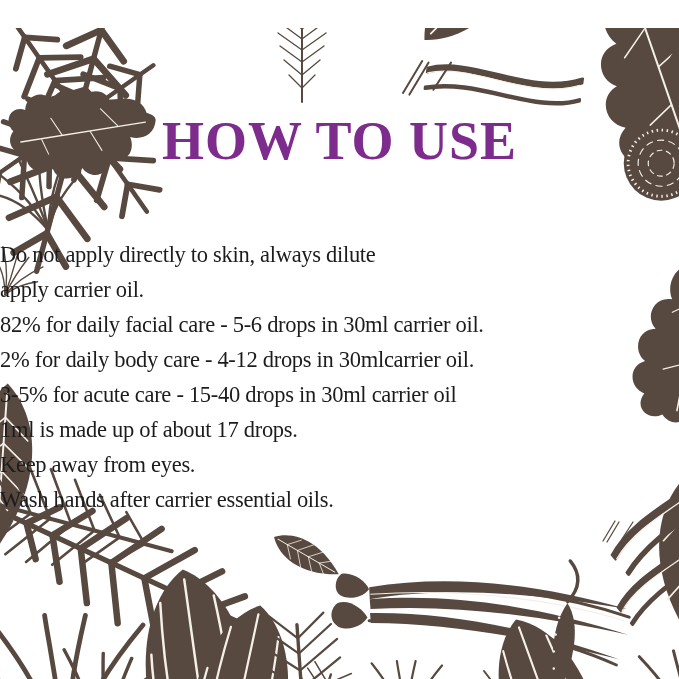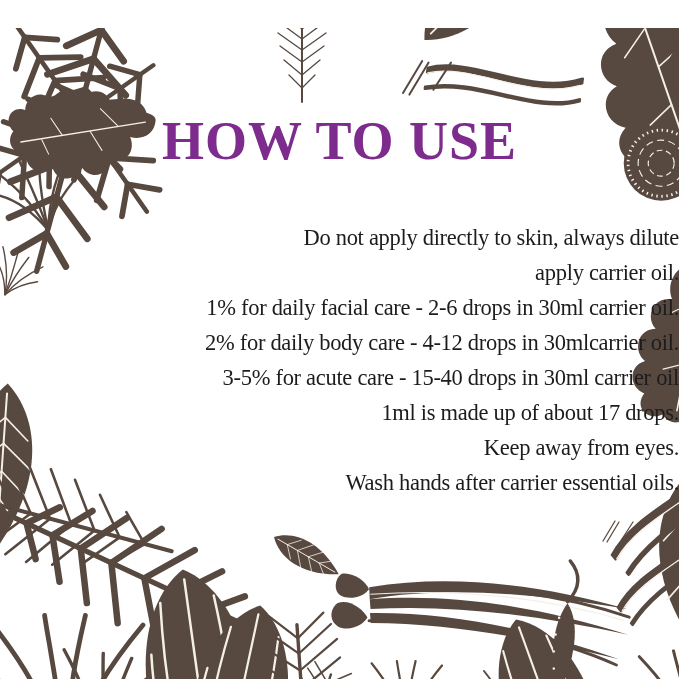--- a/index.html
+++ b/index.html
@@ -29,24 +29,24 @@
     width: 100%;
     text-align: center;
     font-size: 54px;
     font-weight: 800;
     letter-spacing: 1px;
     color: var(--title-color, #7d2b8c);
     z-index: 2;
   }
   .instructions {
     position: absolute;
-    top: 192px;
+    top: 209px;
     left: 0;
     width: 100%;
-    text-align: right;
+    text-align: left;
     z-index: 2;
     color: var(--body-color, #1c1c1c);
     font-size: 22.5px;
     line-height: 35px;
     letter-spacing: -0.3px;
   }
   .instructions .line {
     white-space: nowrap;
   }
   .ill { color: var(--ill-color, #584940); }
@@ -248,21 +248,21 @@
 
     <use href="#sym-cactus" width="150" height="230" transform="translate(455,610) rotate(-20) scale(0.85)"></use>
     <use href="#sym-chili" width="70" height="170" transform="translate(540,528) rotate(6) scale(0.85)"></use>
   </svg>
 
   <div class="title">HOW TO USE</div>
 
   <div class="instructions">
     <div class="line">Do not apply directly to skin, always dilute</div>
     <div class="line">apply carrier oil.</div>
-    <div class="line">1% for daily facial care - 2-6 drops in 30ml carrier oil.</div>
+    <div class="line">82% for daily facial care - 5-6 drops in 30ml carrier oil.</div>
     <div class="line">2% for daily body care -  4-12 drops in 30mlcarrier oil.</div>
     <div class="line">3-5% for acute care - 15-40 drops in 30ml carrier oil</div>
     <div class="line">1ml is made up of about 17 drops.</div>
     <div class="line">Keep away from eyes.</div>
     <div class="line">Wash hands after carrier essential oils.</div>
   </div>
 
 </div>
 
 </body></html>

